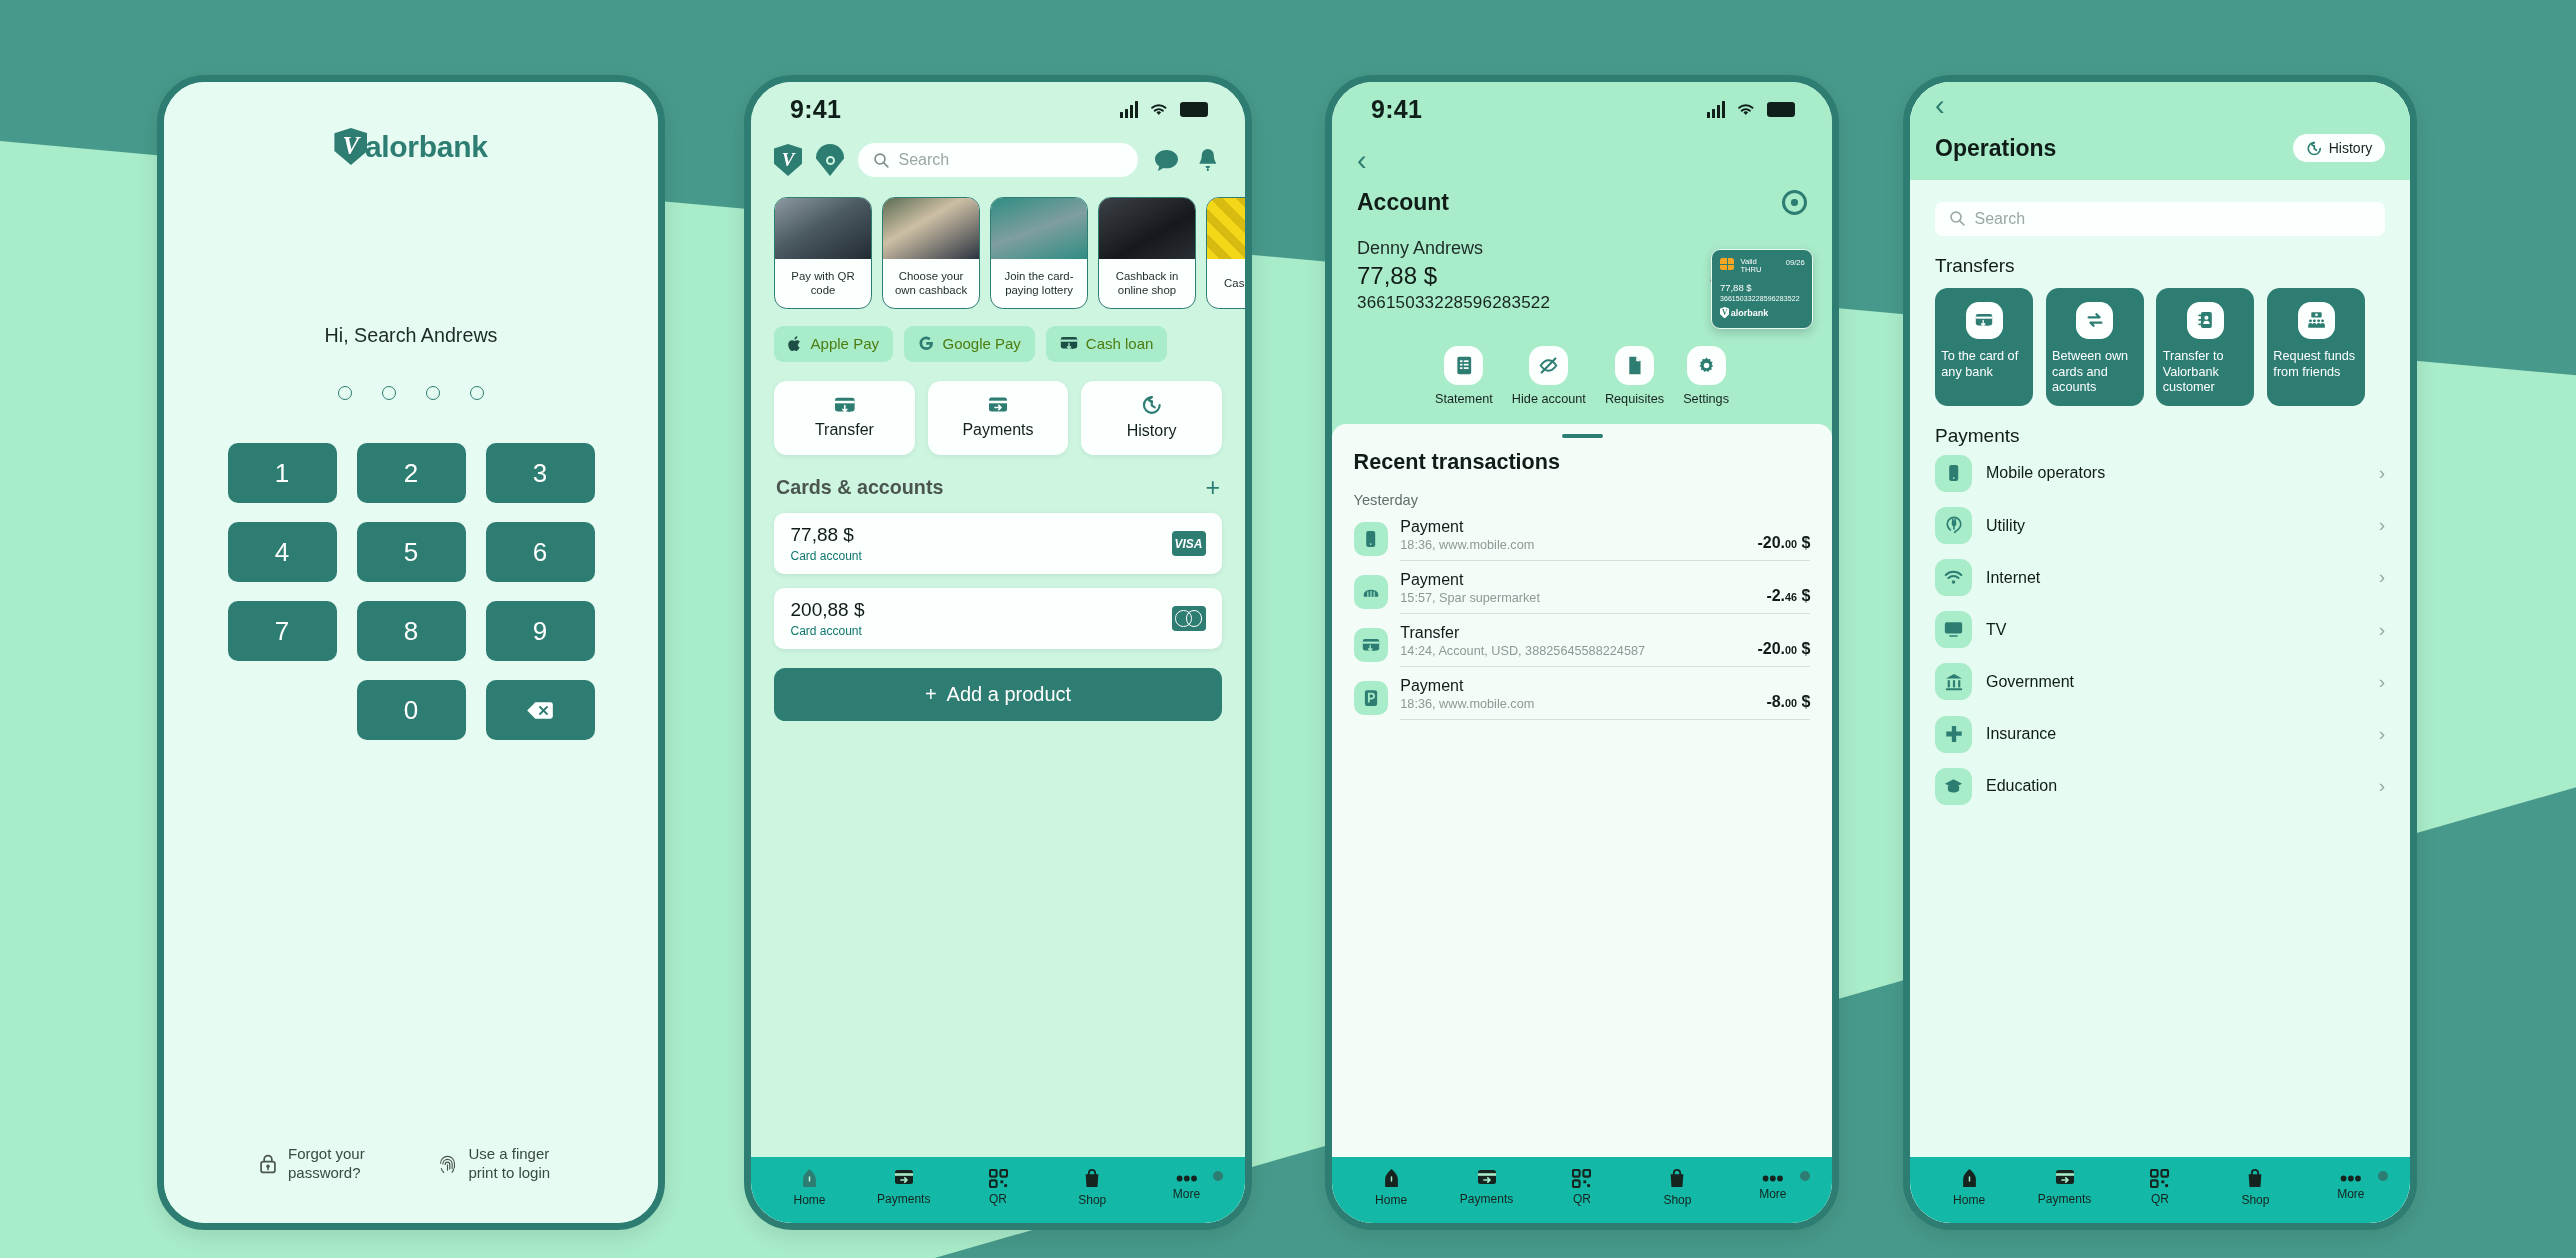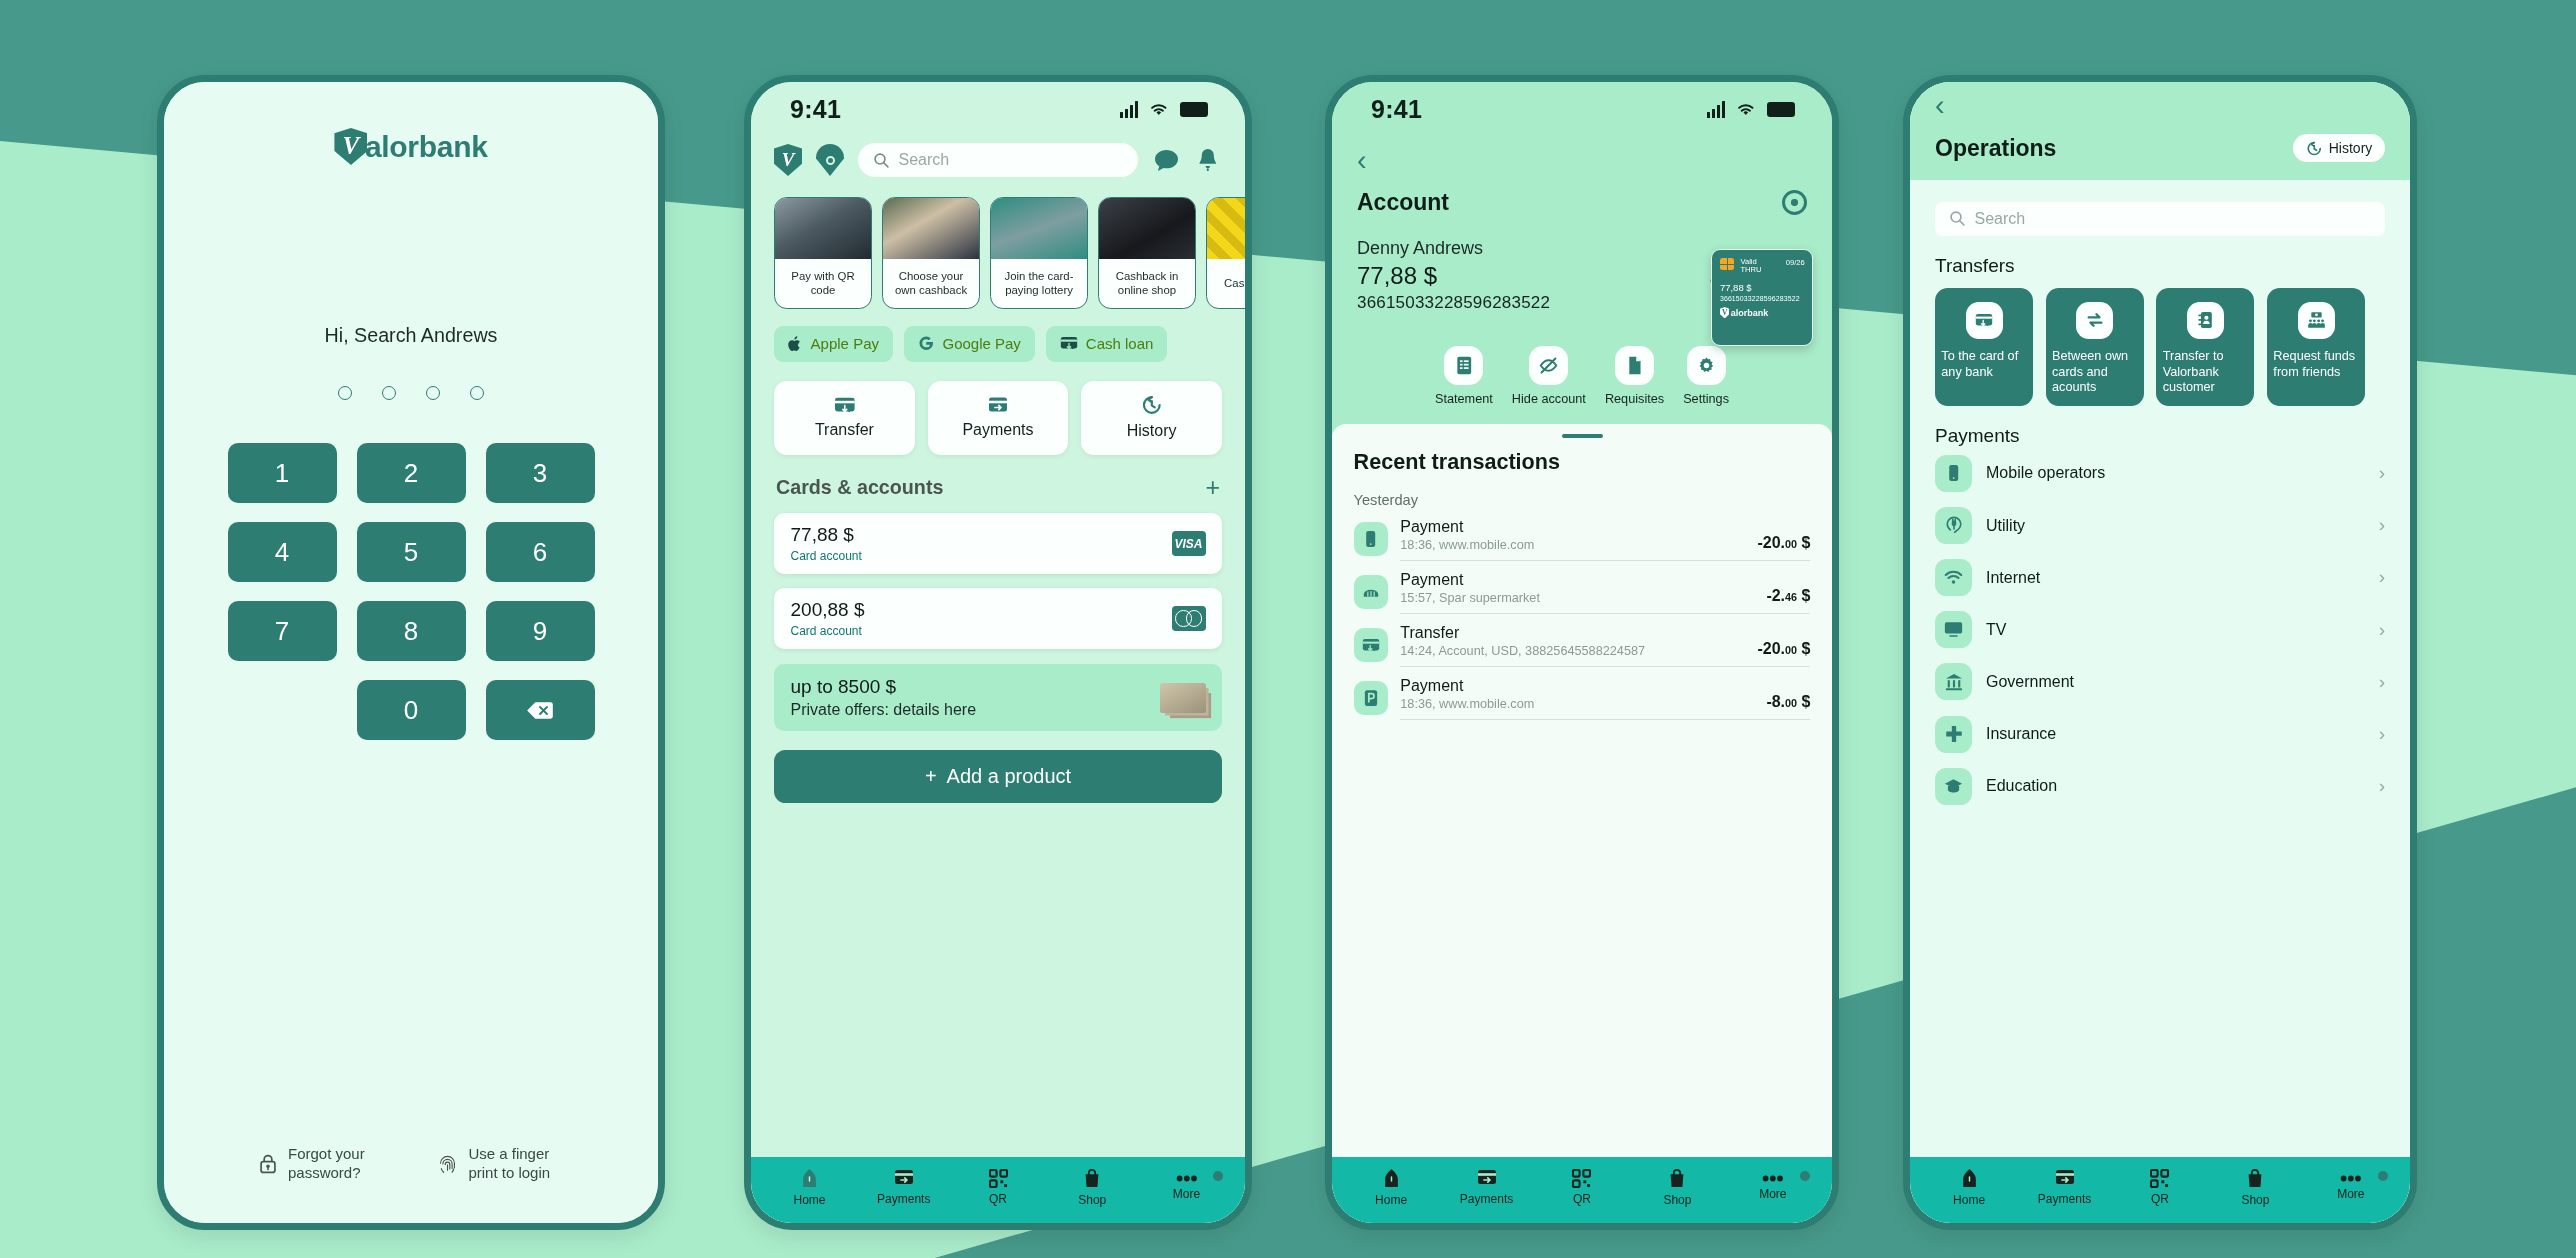--- a/index.html
+++ b/index.html
@@ -181,21 +181,21 @@
   .p3-acct { margin-top:21.6px; position:relative; }
   .p3-name { font-size:18px; color:#1d2b26; }
   .p3-amt { font-size:24px; font-weight:500; color:#0f1c17; margin-top:3.8px; }
   .p3-num { font-size:17px; color:#16241f; margin-top:2.5px; letter-spacing:0.2px; }
   .swipe { position:absolute; right:72px; top:29px; display:flex; align-items:center; gap:3.8px; }
   .swipe .ch { font-size:21.6px; color:#8d9e98; line-height:1; }
   .swipe .ch2 { color:#c3d3cd; margin-left:-10px; }
   .swipe .vtxt { font-size:12px; color:#7f918b; writing-mode:vertical-rl; }
 
   .mini-card {
-    position:absolute; right:-6.3px; top:11.4px; width:102px; height:97px;
+    position:absolute; right:-6.3px; top:11.4px; width:102px; height:80px;
     background:#2d7d72; border:1.9px solid #e6fbf1; border-radius:9px; padding:7.6px;
     color:#fff; box-shadow:0 3.8px 10px rgba(0,0,0,.18);
   }
   .mc-row { display:flex; align-items:flex-start; gap:6.3px; }
   .chip-gold { width:16.5px; height:12.7px; background:#f5a623; border-radius:2.5px; position:relative; }
   .chip-gold::before, .chip-gold::after { content:""; position:absolute; background:#2d7d72; }
   .chip-gold::before { left:50%; top:0; width:1.3px; height:100%; }
   .chip-gold::after { left:0; top:50%; width:100%; height:1.3px; }
   .mc-valid { font-size:7.6px; line-height:1.12; }
   .mc-exp { font-size:7.6px; margin-left:5px; }
@@ -475,27 +475,20 @@
         <div class="sub">Card account</div>
       </div>
       <div class="brandmark">
         <span class="mc">
             <i></i>
             <i></i>
           </span>
       </div>
     </div>
 
-    <div class="promo">
-      <div>
-        <div class="big">up to 8500 $</div>
-        <div class="small">Private offers: details here</div>
-      </div>
-      <div class="cash-stack"></div>
-    </div>
 
     <div class="btn-primary">
       <span>+</span>
       <span>Add a product</span>
     </div>
 
     <div class="tabbar">
       <div class="tab">
         <svg width="19" height="20" viewBox="0 0 20 22">
             <path d="M10 1C6 5 3 8 3 12.5V21h14v-8.5C17 8 14 5 10 1z" fill="#2d7d72"></path>

